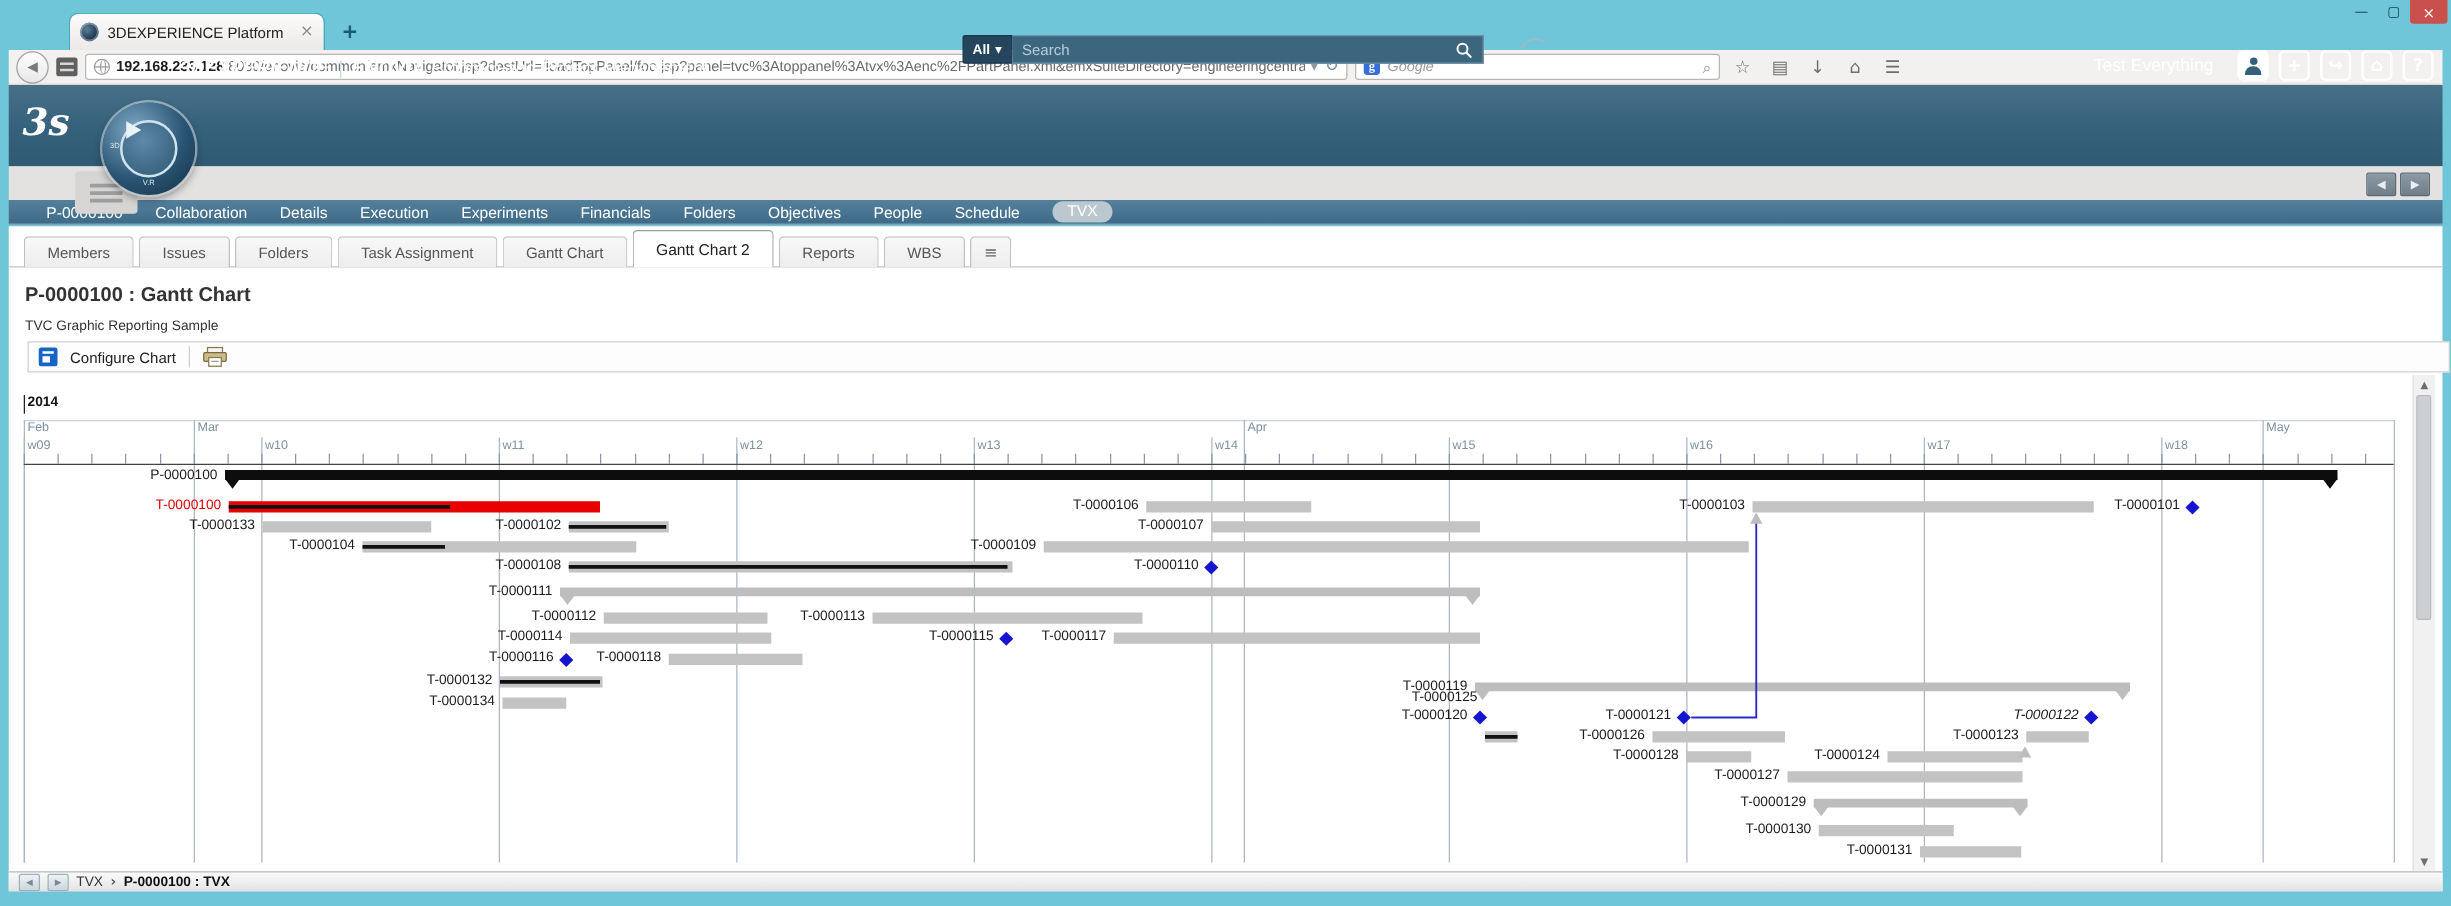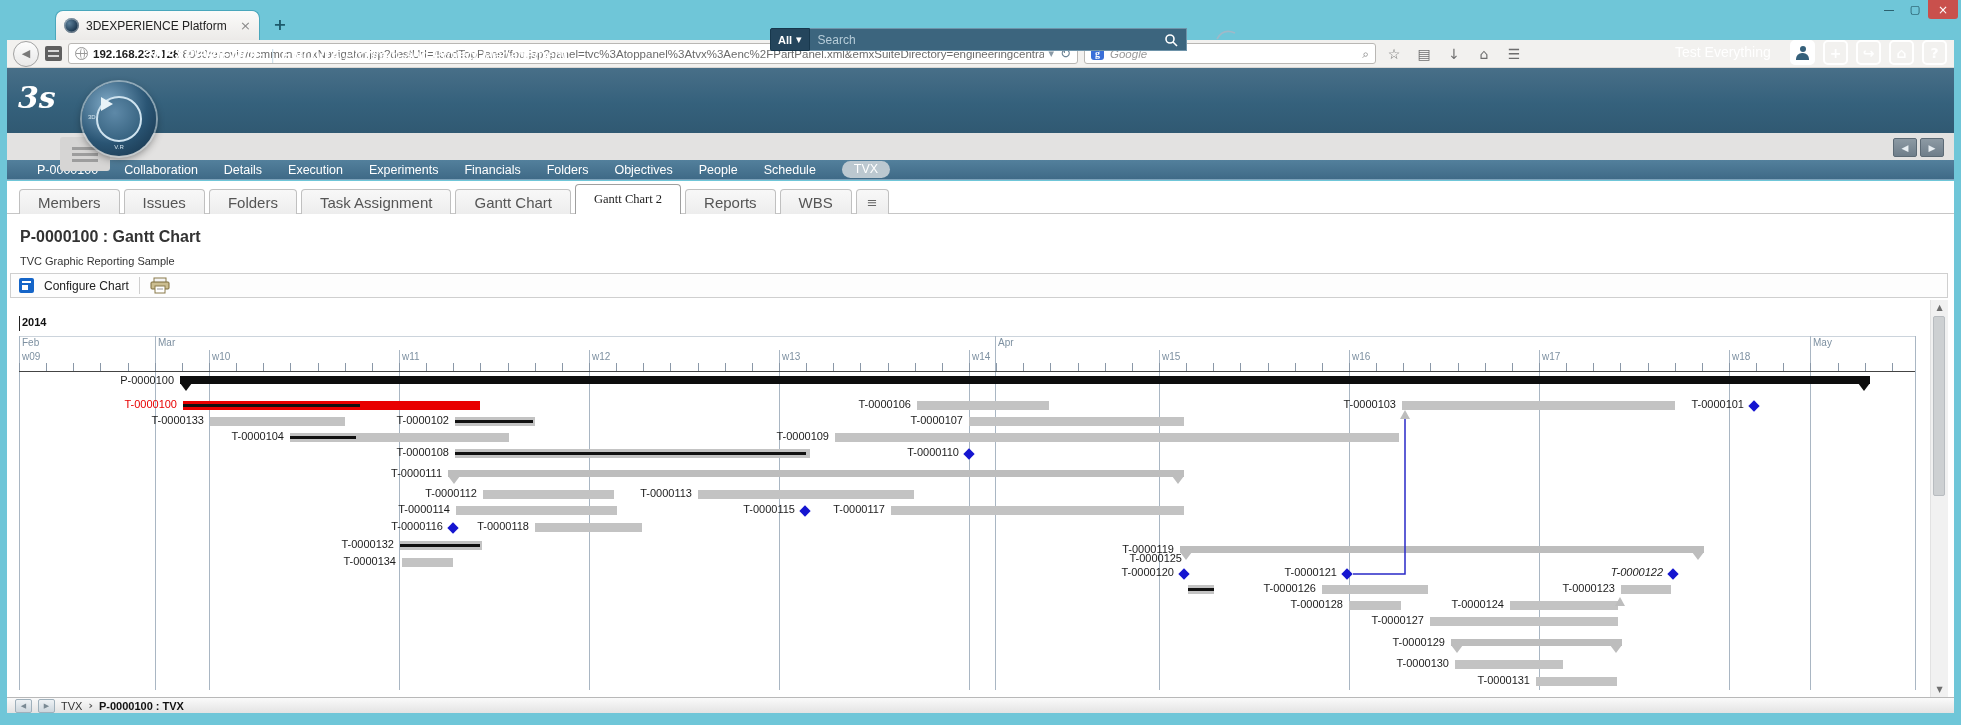--- a/index.html
+++ b/index.html
@@ -97,26 +97,26 @@
        border-bottom:1px solid #7ea3bb;display:flex;align-items:center;padding-left:30px;gap:26px;box-sizing:border-box;}
   .navitem{color:#fff;font-size:12.5px;white-space:nowrap;}
   .navitem.active{background:#bcc8d0;color:#fff;padding:1px 12px 2px;border-radius:9px;}
 
   
   .contentbg{left:7px;top:181px;width:1947px;height:532px;background:#fff;}
   .subtabs{left:7px;top:186px;width:1947px;height:28px;display:flex;align-items:flex-end;padding-left:12px;
        box-sizing:border-box;border-bottom:1px solid #c6c6c6;}
   .subtab{height:24px;background:linear-gradient(#f8f8f8,#ededed);border:1px solid #c0c0c0;border-bottom:none;
        border-radius:4px 4px 0 0;display:flex;align-items:center;padding:0 18px;margin-right:4px;
-       font-size:15px;color:#555;white-space:nowrap;position:relative;top:1px;}
+       font-size:12px;color:#555;white-space:nowrap;position:relative;top:1px;}
   .subtab.active{height:29px;background:#fff;color:#222;font-size:12.5px;border-color:#9f9f9f;z-index:5;top:1px;}
   .subtab.menu{padding:0 10px;color:#666;font-size:13px;}
   .pagetitle{left:20px;top:228px;font-size:16px;font-weight:bold;color:#333;}
   .pagesub{left:20px;top:255px;font-size:11px;color:#333;}
-  .toolbarbox{left:10px;top:273px;width:1938px;height:25px;border:1px solid #cfcfcf;background:#fdfdfd;
+  .toolbarbox{left:22px;top:273px;width:1938px;height:25px;border:1px solid #cfcfcf;background:#fdfdfd;
        display:flex;align-items:center;padding:0 8px;gap:10px;box-sizing:border-box;}
   .cfgicon{width:15px;height:15px;background:#1565c8;border-radius:2px;position:relative;flex:none;}
   .cfgicon::before{content:"";position:absolute;left:3px;top:3px;width:9px;height:2px;background:#fff;}
   .cfgicon::after{content:"";position:absolute;left:3px;top:7px;width:6px;height:5px;background:#fff;}
   .cfglabel{font-size:12px;color:#222;}
   .tsep{width:1px;height:17px;background:#cfcfcf;}
 
   
   #gantt{left:0;top:0;width:1961px;height:725px;z-index:10;pointer-events:none;}
   .yeartxt{font-size:11px;font-weight:bold;color:#111;}
@@ -248,21 +248,21 @@
     <div class="navitem active" style="position: static;">TVX</div>
   </div>
 
 <div class="abs contentbg"></div>
 <div class="abs subtabs" id="subtabs">
     <div class="subtab" style="position: relative;">Members</div>
     <div class="subtab" style="position: relative; margin-top: 16px;">Issues</div>
     <div class="subtab" style="position: relative;">Folders</div>
     <div class="subtab" style="position: relative;">Task Assignment</div>
     <div class="subtab" style="position: relative;">Gantt Chart</div>
-    <div class="subtab active" style="position: relative; font-family: Liberation Serif, serif;">Gantt Chart 2</div>
+    <div class="subtab active" style="position: relative;">Gantt Chart 2</div>
     <div class="subtab" style="position: relative;">Reports</div>
     <div class="subtab" style="position: relative;">WBS</div>
     <div class="subtab menu glyph" style="position: relative;">≡</div>
   </div>
 <div class="abs pagetitle">P-0000100 : Gantt Chart</div>
 <div class="abs pagesub">TVC Graphic Reporting Sample</div>
 <div class="abs toolbarbox">
   <span class="cfgicon"></span>
   <span class="cfglabel">Configure Chart</span>
   <span class="tsep"></span>

